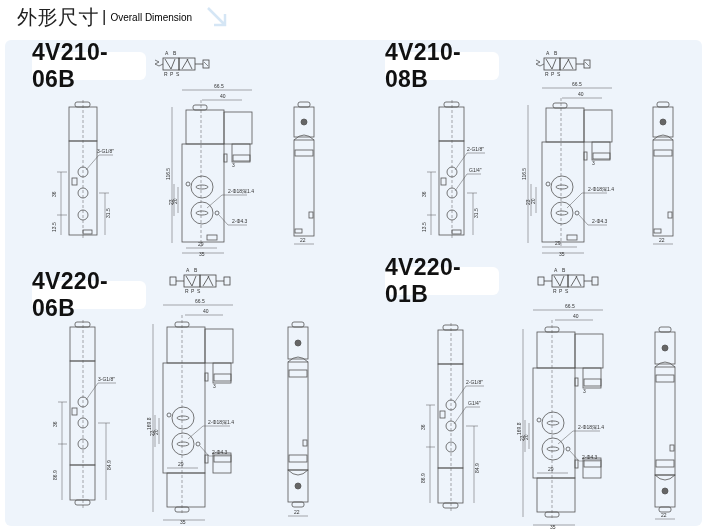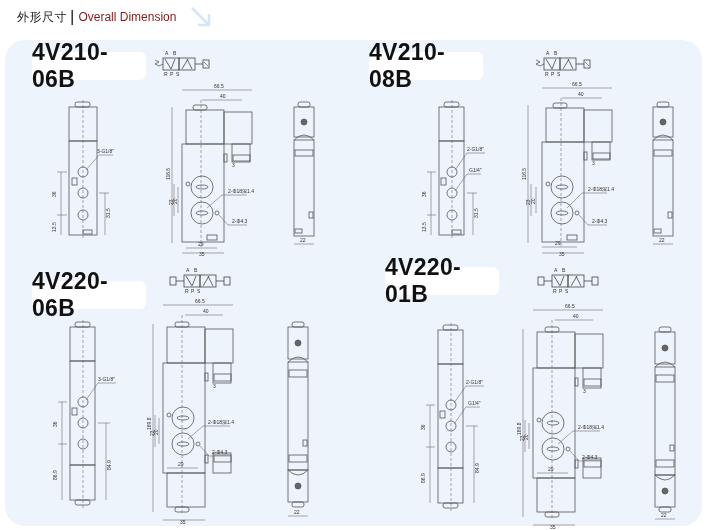--- a/index.html
+++ b/index.html
@@ -1,24 +1,24 @@
 <!DOCTYPE html>
 <html><head>
 <meta charset="utf-8">
 <style>
   html, body { margin:0; padding:0; }
   body { width:710px; height:530px; background:#ffffff; position:relative; overflow:hidden;
          font-family:"Liberation Sans", "DejaVu Sans", sans-serif; }
   .header { position:absolute; left:17px; top:4px; height:26px; display:flex; align-items:center; }
-  .header .cn { font-family:"DejaVu Sans", sans-serif; font-size:12px; color:#222; letter-spacing:0.5px; }
+  .header .cn { font-family:"DejaVu Sans", sans-serif; font-size:20px; color:#222; letter-spacing:0.5px; }
   .header .sep { font-size:17px; color:#222; margin:0 4px 0 3px; }
-  .header .en { font-size:12px; color:#7f1d1d; }
+  .header .en { font-size:10px; color:#000000; }
   .header .arrow { margin-left:14px; width:22px; height:22px; }
   .panel { position:absolute; left:5px; top:40px; width:697px; height:486px;
-           background:#eef4fb; border-radius:20px; }
+           background:#eef4fb; border-radius:6px; }
   .model { position:absolute; }
   .title-box { position:absolute; background:#ffffff; border-radius:6px; height:28px; width:114px;
                display:flex; align-items:center; justify-content:center;
                font-size:23px; font-weight:bold; color:#111; letter-spacing:0.3px; }
   svg.draw { position:absolute; overflow:visible; }
   svg text { font-family:"Liberation Sans", sans-serif; fill:#333; }
 </style>
 </head>
 <body>
 
@@ -124,21 +124,21 @@
         <rect x="5" y="50" width="18" height="6"></rect>
         <rect x="19" y="112" width="4" height="6"></rect>
         <rect x="5" y="129" width="7" height="4"></rect>
         <line x1="4" y1="144" x2="24" y2="144" stroke-width="0.5"></line>
       </g>
       <text x="10" y="142" font-size="5">22</text>
     </svg>
   </div>
 
   <div class="model" style="left:0;top:0;">
-    <div class="title-box" style="left:364px;top:12px;">4V210-08B</div>
+    <div class="title-box" style="left:380px;top:12px;">4V210-08B</div>
     <svg class="draw" style="left:527px;top:9px" width="70" height="30" viewBox="0 0 70 30">
       <text x="14" y="6" font-size="5">A</text>
       <text x="22" y="6" font-size="5">B</text>
       <rect x="12" y="9" width="16" height="12" fill="none" stroke="#444" stroke-width="0.8"></rect>
       <rect x="28" y="9" width="16" height="12" fill="none" stroke="#444" stroke-width="0.8"></rect>
       <path d="M14 10 L20 20 M24 10 L20 20 M31 20 L37 10 M41 20 L36 10" stroke="#444" stroke-width="0.8"></path>
       <path d="M4 11 L8 13 L4 15 L8 17 L12 15" stroke="#444" stroke-width="0.7" fill="none"></path>
       <line x1="44" y1="15" x2="52" y2="15" stroke="#444" stroke-width="0.8"></line>
       <rect x="52" y="11" width="6" height="8" fill="none" stroke="#444" stroke-width="0.8"></rect>
       <path d="M53 13 L57 17" stroke="#444" stroke-width="0.6"></path>

